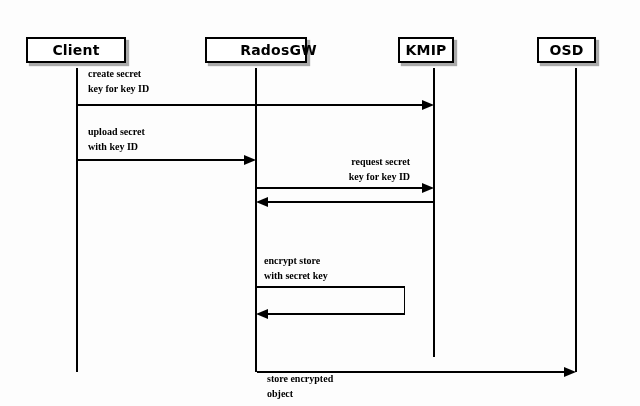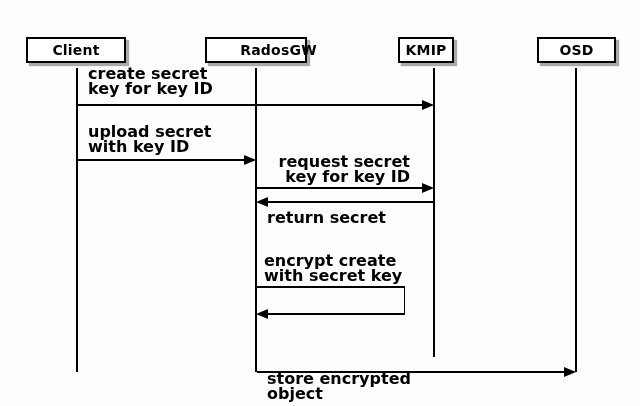--- a/index.html
+++ b/index.html
@@ -11,31 +11,31 @@
   .actor{
     position:absolute;top:37px;height:26px;background:#ffffff;
     border:2px solid #000;box-sizing:border-box;
     box-shadow:3px 3px 1px #aaaaaa;
     display:flex;align-items:center;justify-content:center;
     font-size:14px;font-weight:700;letter-spacing:.2px;
   }
   .a-client {left:26px; width:100px;justify-content:center;}
   .a-radosgw{left:205px;width:102px;padding-left:45px;}
   .a-kmip   {left:398px;width:56px;}
-  .a-osd    {left:537px;width:79px;text-align:center;}
+  .a-osd    {left:537px;width:59px;text-align:center;}
 
   
   .lifeline{position:absolute;width:1.5px;background:#000;top:68px;}
   .l-client {left:76px; height:304px;}
   .l-radosgw{left:255px;height:304px;}
   .l-kmip   {left:433px;height:289px;}
   .l-osd    {left:575px;height:304px;}
 
   
-  .msg-label{position:absolute;font-size:16px;font-weight:700;line-height:15px;white-space:nowrap;}
+  .msg-label{position:absolute;font-size:10px;font-weight:700;line-height:15px;white-space:nowrap;font-family:Liberation Serif, serif;}
   .m1{left:88px; top:66px;}
   .m2{left:88px; top:124px;}
   .m3{left:270px;top:154px;width:140px;text-align:right;}
   .m4{left:267px;top:210px;}
   .m5{left:264px;top:253px;}
   .m6{left:267px;top:335px;margin-top:36px;}
 
   
   .hline{position:absolute;height:1.5px;background:#000;}
   .vline{position:absolute;width:1.5px;background:#000;}
@@ -99,25 +99,24 @@
   <div class="msg-label m3">
     <div>request secret</div>
     <div>key for key ID</div>
   </div>
   <div class="hline arr3"></div>
   <div class="head right h3"></div>
 
   <div class="hline arr4"></div>
   <div class="head left h4"></div>
   <div class="msg-label m4">
-    <div>return secret</div>
   </div>
 
   <div class="msg-label m5">
-    <div>encrypt create</div>
+    <div>encrypt store</div>
     <div>with secret key</div>
   </div>
   <div class="hline loop-top"></div>
   <div class="vline loop-right"></div>
   <div class="hline loop-bottom"></div>
   <div class="head left h5"></div>
 
   <div class="msg-label m6">
     <div>store encrypted</div>
     <div>object</div>

